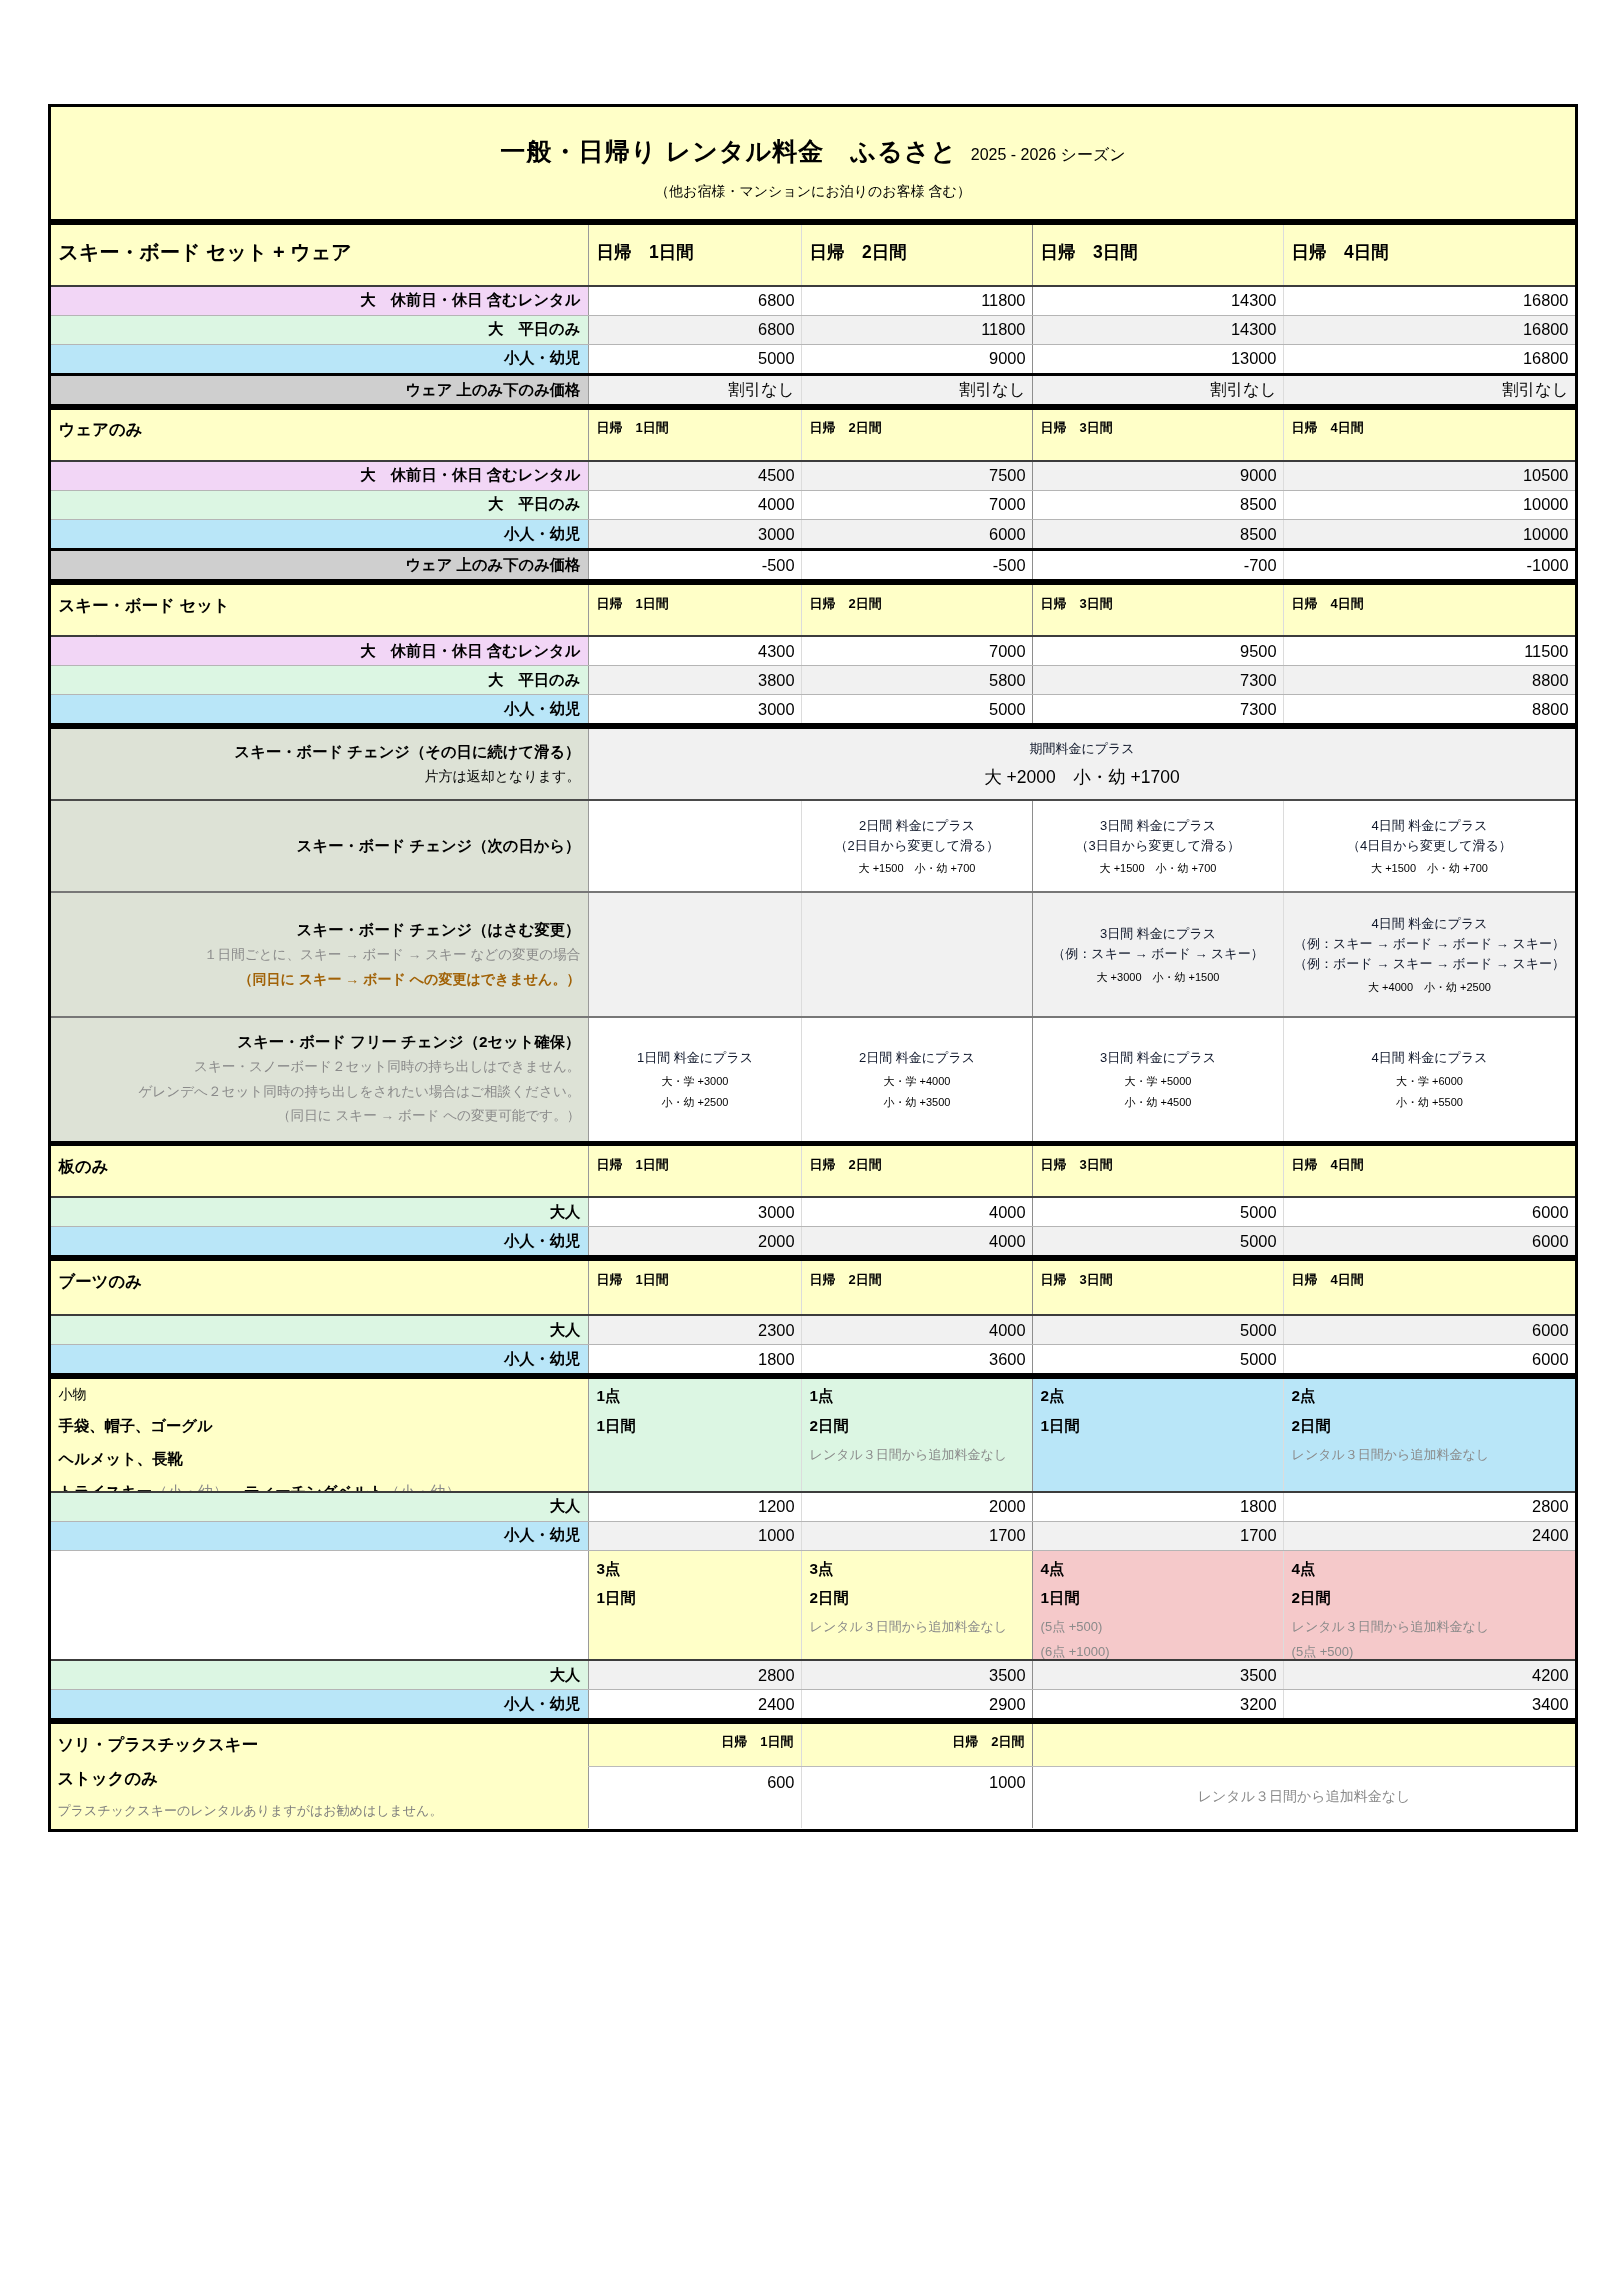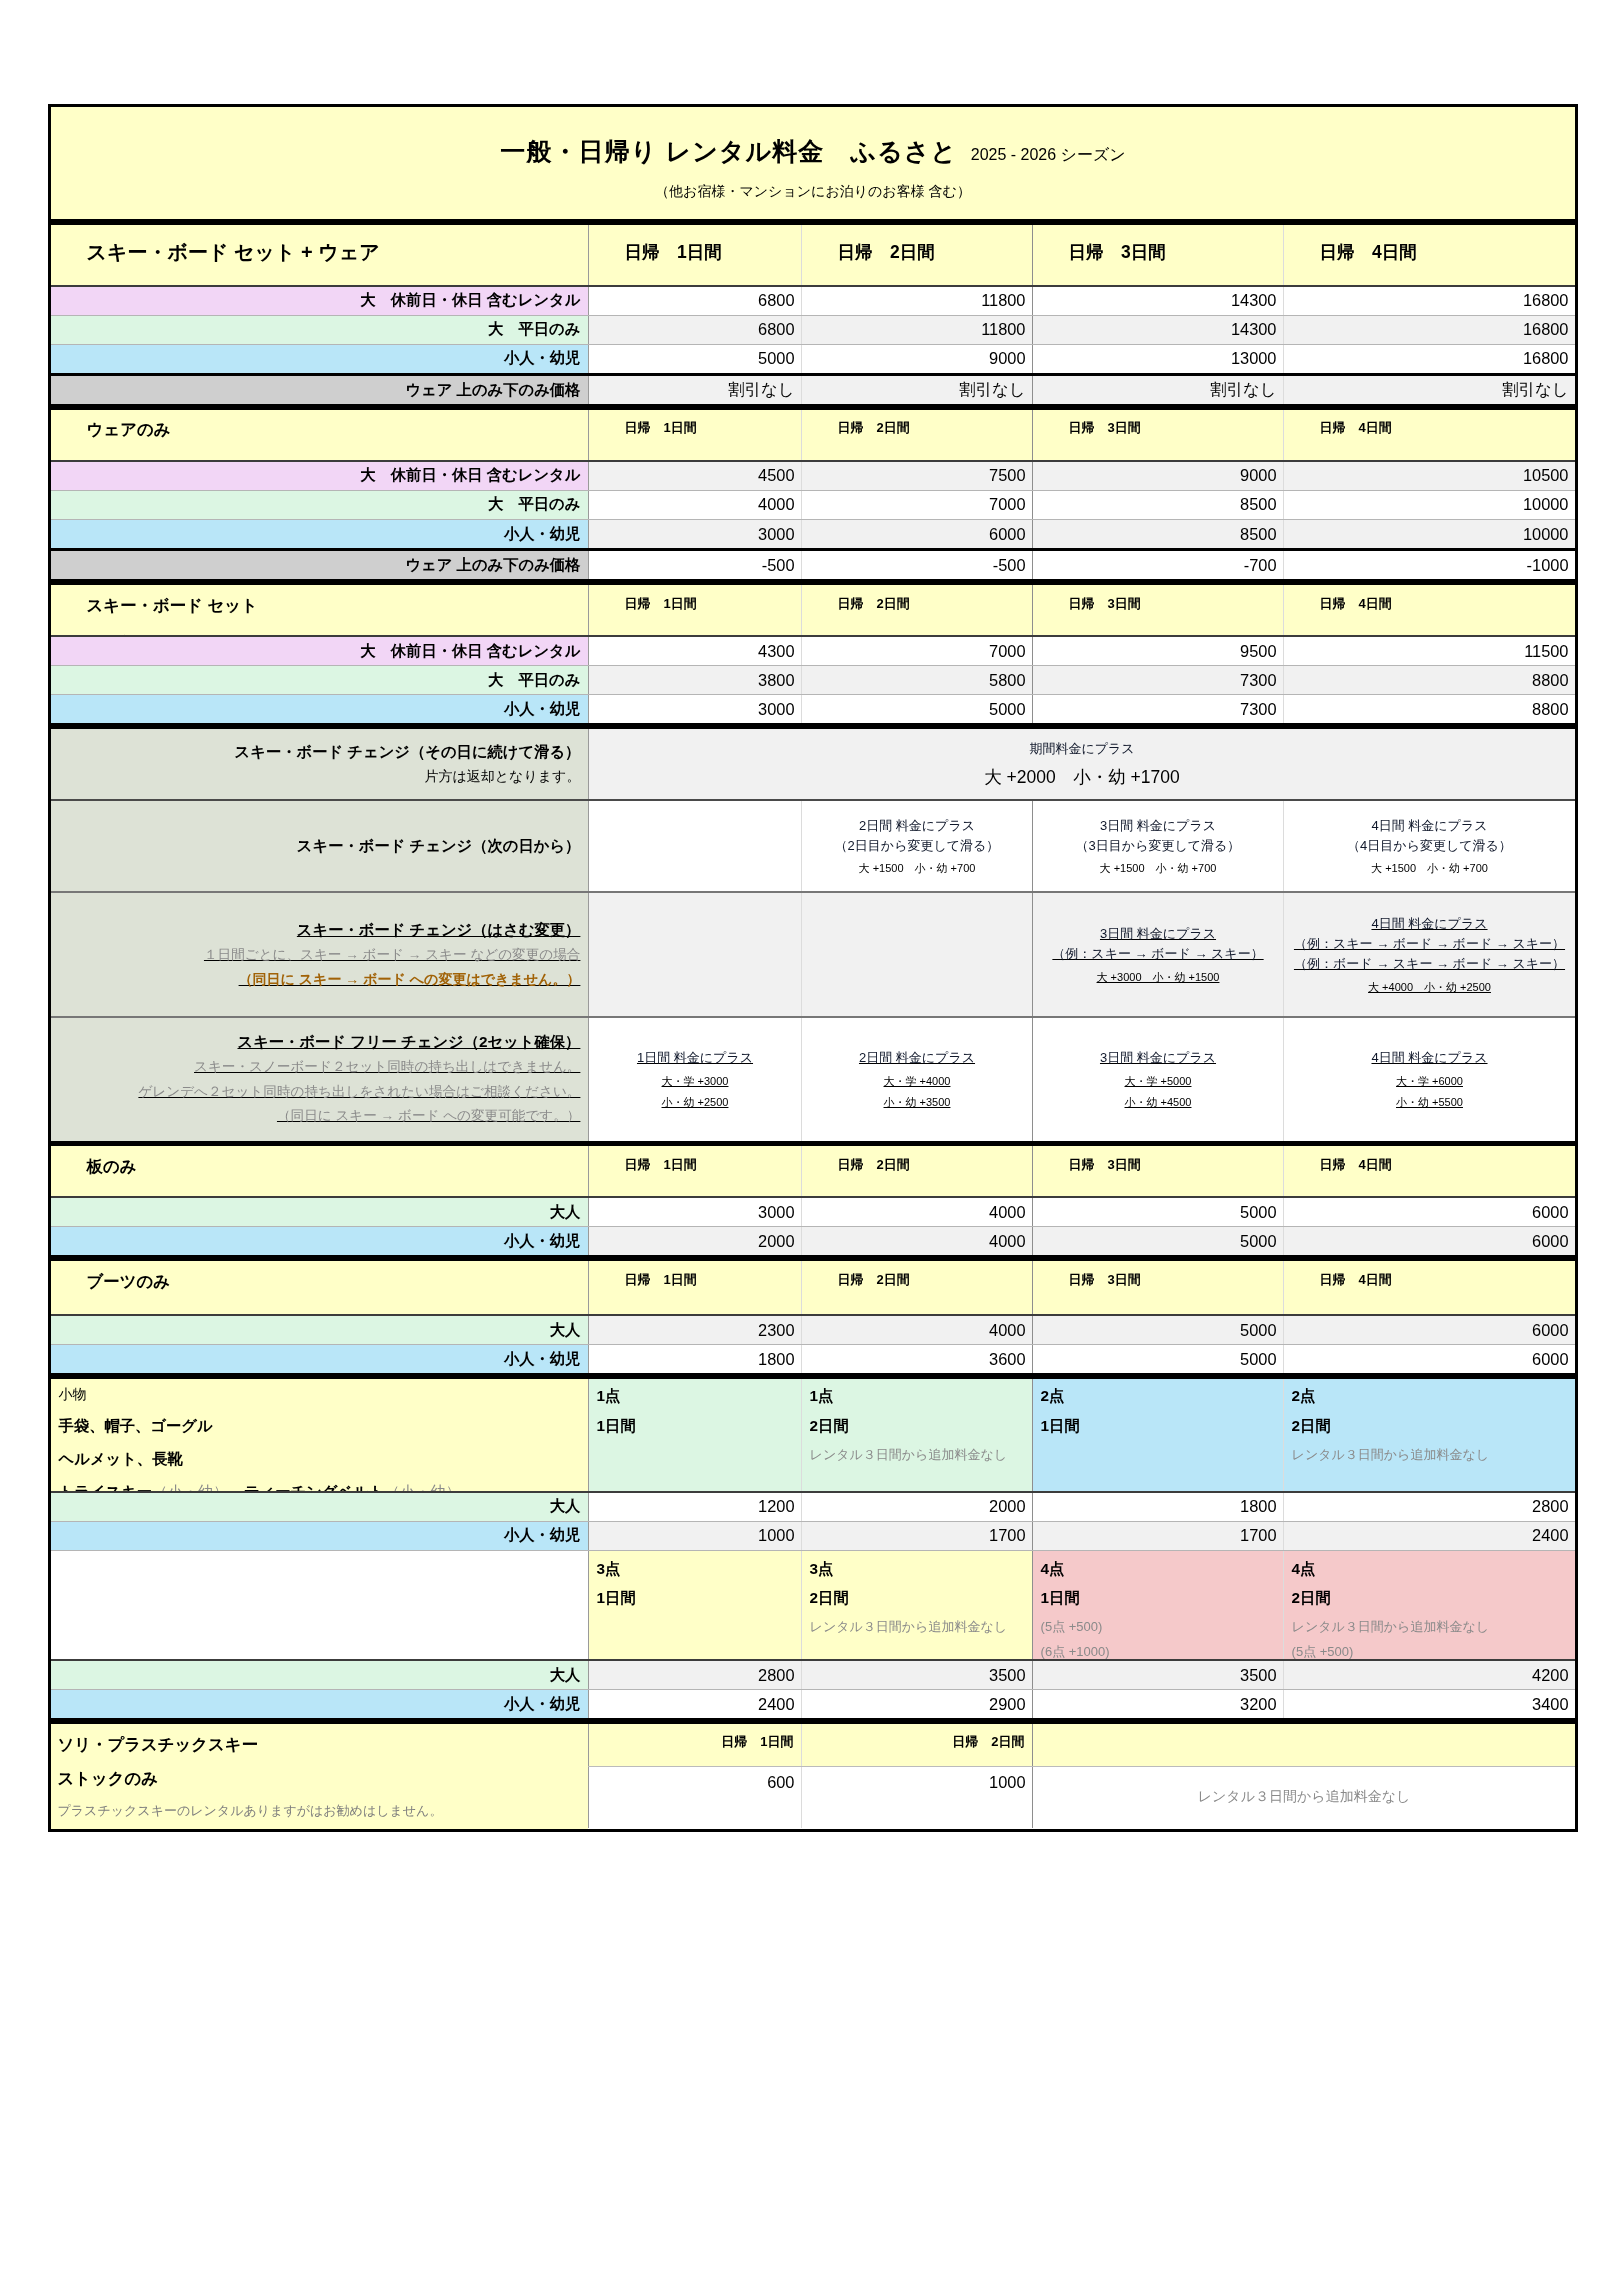--- a/index.html
+++ b/index.html
@@ -29,30 +29,30 @@
   .bg-accpink{background:#f5c9ca;}
 
   .sep{height:5.5px;background:#000;}
   .sep6{height:3.3px;background:#000;}
   .sep5{height:2.7px;background:#4a4a4a;}
   .sep4{height:2.2px;background:#3c3c3c;}
   .sep3{height:1.6px;background:#777;}
   .thin{height:1.1px;background:#b5b5b5;}
 
   .h110{height:60px;}.h92{height:50px;}.h98{height:53px;}.h52{height:28px;}
-  .h128{height:70px;}.h165{height:90px;}.h225{height:123px;text-decoration:underline;}
+  .h128{height:70px;}.h165{height:90px;}.h225{height:123px;}
   .h205{height:112px;}.h198{height:108px;}
 
   .title-block{height:112px;justify-content:center;}
   .title-inner{text-align:center;padding-top:28px;width:100%;}
   .t-main{font-size:25px;font-weight:bold;letter-spacing:1.1px;}
   .t-season{font-size:16px;margin-left:11px;}
   .t-sub{font-size:14px;margin-top:15.3px;}
 
-  .hd{padding-top:9.8px;padding-left:28px;}
+  .hd{padding-top:9.8px;}
   .secname{display:block;font-size:16.4px;font-weight:bold;padding-left:7.6px;}
   .secname.lg{font-size:20px;padding-top:4.4px;}
   .subname{display:block;font-size:13px;font-weight:bold;padding-left:7.6px;margin-top:16.4px;}
   .dh{display:block;font-size:13px;font-weight:bold;padding-left:7.6px;}
   .dh.lg{font-size:17.5px;padding-top:5.5px;}
 
   .lbl{display:flex;align-items:center;justify-content:flex-end;padding-right:7.6px;
        font-size:15.3px;font-weight:bold;text-align:right;}
   .val{display:flex;align-items:center;justify-content:flex-end;padding-right:6.5px;font-size:16.4px;}
 

